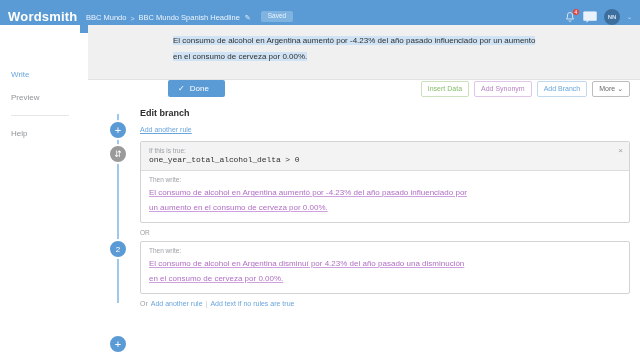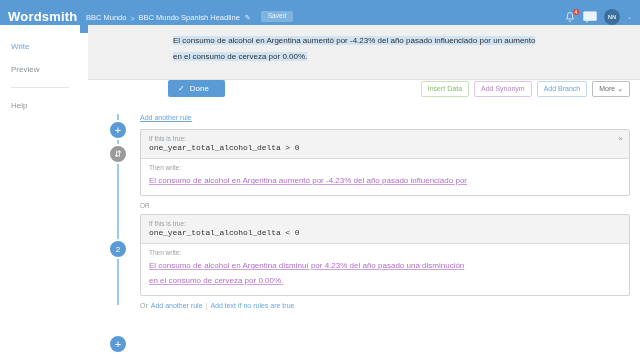--- a/index.html
+++ b/index.html
@@ -58,21 +58,21 @@
   
   .sidebar {
     position: absolute; top: 25px; left: 0; width: 80px; height: 335px;
     background: #ffffff;
     padding-top: 10px;
   }
   .side-item {
     font-size: 8px; color: #8f9499;
     padding: 7px 0 7px 11px;
   }
-  .side-item.active { color: #6aa6dd; }
+  .side-item.active { color: #6aa6dd; margin-top: 28px; }
   .side-sep {
     height: 1px; background: #e4e6e8;
     margin: 6px 11px 6px 11px;
   }
 
   
   .content {
     position: absolute; top: 25px; left: 88px;
     width: 560px; height: 335px;
     background: #ffffff;
@@ -272,45 +272,43 @@
     <div class="branch">
 
       <div class="rail">
         <div class="rail-line" style="top:8px; bottom:18px;"></div>
         <div class="rail-btn blue" style="top:14px;">+</div>
         <div class="rail-btn gray" style="top:38px;">⇵</div>
         <div class="rail-num" style="top:133px;">2</div>
         <div class="rail-btn blue" style="top:228px;">+</div>
       </div>
 
+      <div class="branch-title">Edit branch</div>
       <a class="add-rule-link" href="#">Add another rule</a>
 
       
       <div class="rule-card">
         <div class="rule-if">
           <div class="rule-if-label">If this is true:</div>
           <div class="rule-code">one_year_total_alcohol_delta &gt; 0</div>
           <div class="rule-close">×</div>
         </div>
         <div class="rule-then">
           <div class="rule-then-label">Then write:</div>
           <div class="syn-text">
             <span>El consumo de alcohol en Argentina aumentó por -4.23% del año pasado influenciado por</span><br>
+            <span>un aumento en el consumo de cerveza por 0.00%.</span>
           </div>
         </div>
       </div>
 
       <div class="or-sep">OR</div>
 
       
       <div class="rule-card">
-        <div class="rule-if">
-          <div class="rule-if-label">If this is true:</div>
-          <div class="rule-code">one_year_total_alcohol_delta &lt; 0</div>
-        </div>
         <div class="rule-then">
           <div class="rule-then-label">Then write:</div>
           <div class="syn-text">
             <span>El consumo de alcohol en Argentina disminuí por 4.23% del año pasado una disminución</span><br>
             <span>en el consumo de cerveza por 0.00%.</span>
           </div>
         </div>
       </div>
 
       <div class="foot-links">

